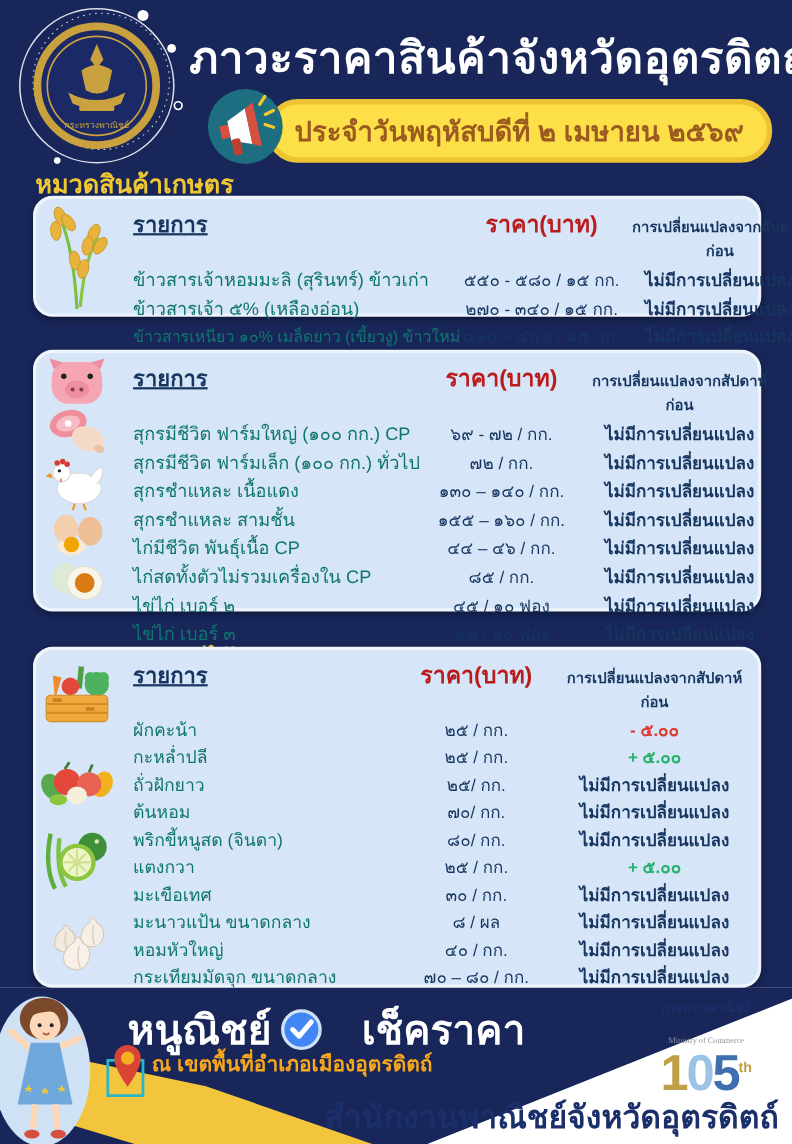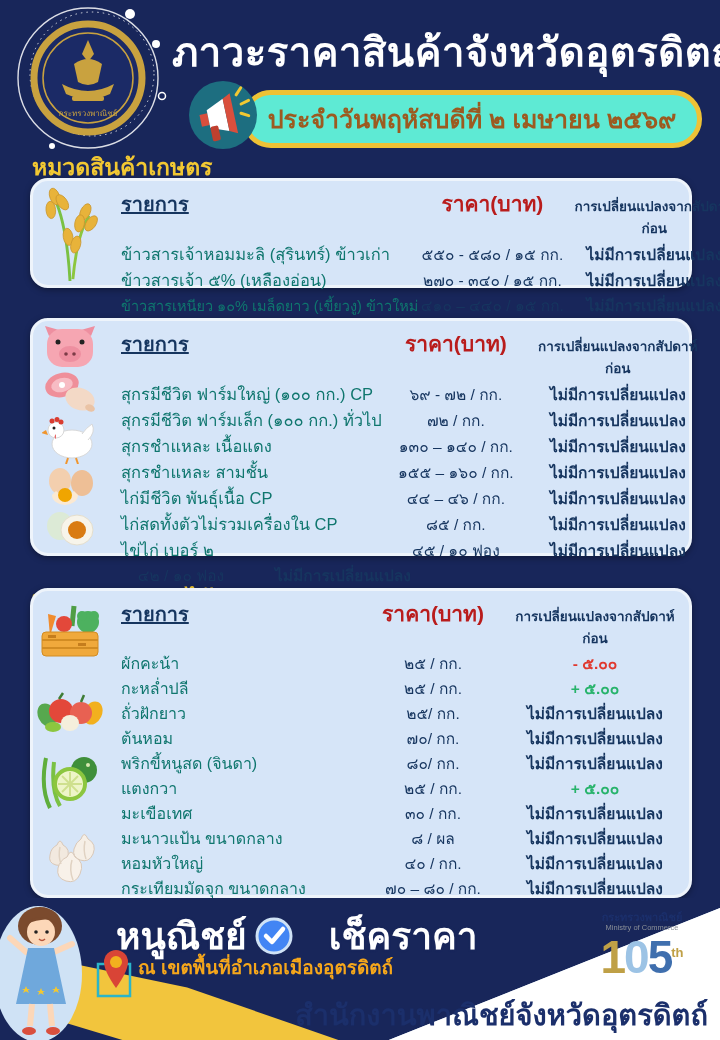--- a/index.html
+++ b/index.html
@@ -4,21 +4,21 @@
 <style>
   html,body{margin:0;padding:0;background:#18265a;}
   .page{position:relative;width:720px;height:1040px;background:#18265a;overflow:hidden;
         font-family:"Liberation Sans","DejaVu Sans",sans-serif;color:#16355f;}
 
   
   .emblem{position:absolute;left:12px;top:4px;width:158px;height:150px;}
   .page-title{position:absolute;left:172px;top:20px;width:540px;font-size:40px;font-weight:bold;
               color:#ffffff;letter-spacing:0.5px;white-space:nowrap;}
   .mega-circle{position:absolute;left:188px;top:80px;width:70px;height:70px;z-index:2;}
-  .date-pill{position:absolute;left:242px;top:90px;width:450px;height:48px;background:#5eead4;
+  .date-pill{position:absolute;left:242px;top:90px;width:450px;height:48px;background:#fde047;
              border:5px solid #eec235;border-radius:30px;display:flex;align-items:center;justify-content:center;
              font-size:25px;font-weight:bold;color:#9c5a20;z-index:1;}
 
   
   .section-title{position:absolute;left:32px;width:656px;font-size:23px;font-weight:bold;color:#f2c832;
                  border-bottom:1px solid rgba(255,255,255,0.25);padding-bottom:3px;}
   .st1{top:149px;} .st2{top:307px;margin-top:16px;} .st3{top:581px;}
 
   .card{position:absolute;left:30px;width:662px;background:#d6e5f8;border-radius:18px;
         border:3px solid #eef4fb;box-sizing:border-box;display:flex;box-shadow:0 2px 6px rgba(0,0,0,0.35);}
@@ -54,21 +54,21 @@
            clip-path:polygon(100% 7%,54% 100%,100% 100%);}
   .girl{position:absolute;left:-4px;top:2px;width:100px;height:140px;z-index:5;}
   .brand-row{position:absolute;left:88px;top:8px;z-index:4;display:flex;align-items:center;white-space:nowrap;}
   .brand-text{font-size:37px;font-weight:bold;color:#ffffff;
               text-shadow:-2px -2px 0 #18265a,2px -2px 0 #18265a,-2px 2px 0 #18265a,2px 2px 0 #18265a,0 3px 0 #18265a;margin-left:28px;}
   .badge{width:38px;height:38px;margin:0 8px;}
   .area-row{position:absolute;left:138px;top:54px;z-index:4;font-size:19px;font-weight:bold;color:#f6a71b;white-space:nowrap;}
   .pin{position:absolute;left:96px;top:50px;width:44px;height:52px;z-index:4;}
   .logo105{position:absolute;right:8px;top:14px;width:140px;text-align:center;z-index:4;line-height:1;}
   .logo105 .th-line{font-size:11px;font-weight:bold;color:#1b2f6b;}
-  .logo105 .en-line{font-size:7.5px;color:#8a8f98;margin-top:1px;}
+  .logo105 .en-line{font-size:7.5px;color:#8a8f98;margin-top:19px;font-family:Liberation Serif, serif;}
   .logo105 .digits{font-size:46px;font-weight:bold;margin-top:2px;letter-spacing:-2px;}
   .logo105 .d1{color:#bfa046;} .logo105 .d0{color:#9cc3e5;} .logo105 .d5{color:#3f6fae;}
   .logo105 .dth{font-size:13px;color:#bfa046;vertical-align:super;letter-spacing:0;}
   .office{position:absolute;right:12px;bottom:2px;z-index:4;font-size:29px;font-weight:bold;color:#1b2f6b;white-space:nowrap;}
 </style>
 </head>
 <body>
 
 <div class="page">
 
@@ -231,20 +231,21 @@
         <div class="c-item">ไก่สดทั้งตัวไม่รวมเครื่องใน CP</div>
         <div class="c-price">๘๕  / กก.</div>
         <div class="c-change change-none">ไม่มีการเปลี่ยนแปลง</div>
       </div>
       <div class="row">
         <div class="c-item">ไข่ไก่   เบอร์ ๒</div>
         <div class="c-price">๔๕ / ๑๐ ฟอง</div>
         <div class="c-change change-none">ไม่มีการเปลี่ยนแปลง</div>
       </div>
       <div class="row">
+        <div class="c-item">ไข่ไก่   เบอร์ ๓</div>
         <div class="c-price">๔๒ / ๑๐ ฟอง</div>
         <div class="c-change change-none">ไม่มีการเปลี่ยนแปลง</div>
       </div>
       <div class="row">
         <div class="c-item">ไข่เป็ด  ขนาดกลาง</div>
         <div class="c-price">๕๐ / ๑๐ ฟอง</div>
         <div class="c-change change-none">ไม่มีการเปลี่ยนแปลง</div>
       </div>
     </div>
   </div>

